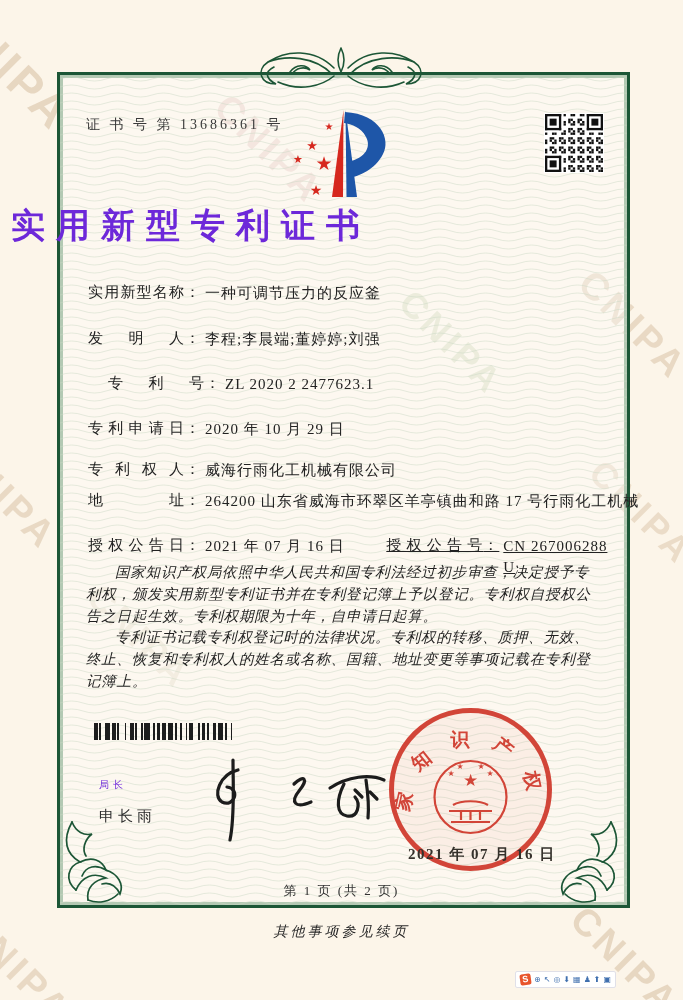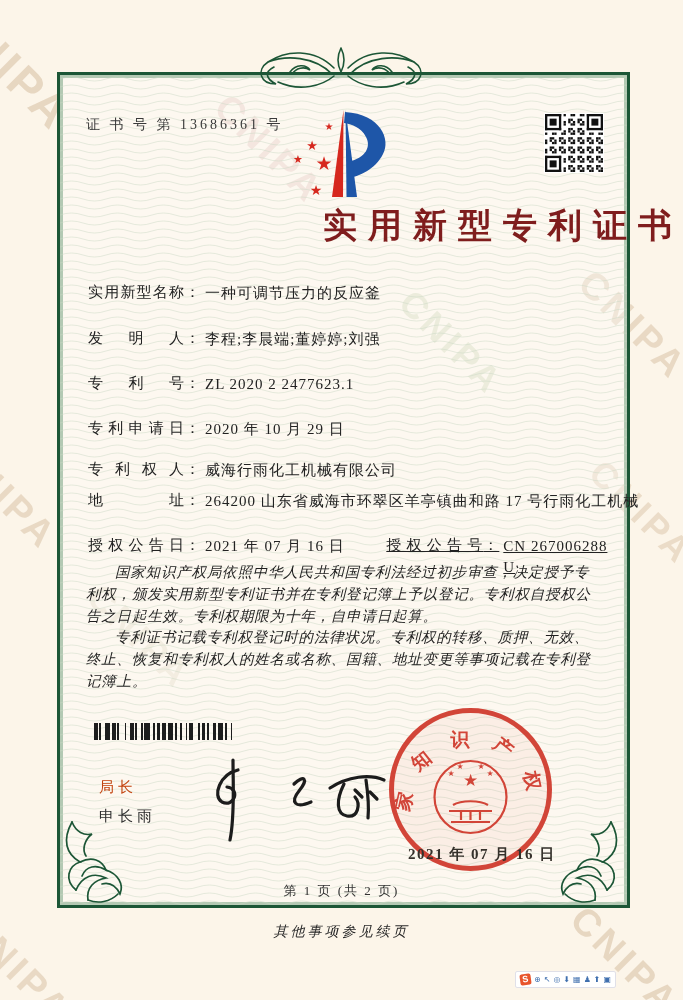--- a/index.html
+++ b/index.html
@@ -40,42 +40,42 @@
   .ornament{position:absolute;z-index:4;}
 
   .cert-number{
     position:absolute;left:86px;top:116px;
     font-size:14px;letter-spacing:3px;color:#3a3a3a;
   }
   .logo{position:absolute;left:287px;top:100px;}
   .qr{position:absolute;left:544px;top:113px;width:58px;height:58px;background:#fff;padding:1px;}
   .title{
     position:absolute;left:0;top:203px;width:683px;
-    text-align:right;font-size:34px;font-weight:bold;
-    letter-spacing:11px;text-indent:11px;color:#7f1d1d;
+    text-align:left;font-size:34px;font-weight:bold;
+    letter-spacing:11px;text-indent:11px;color:#6d28d9;
   }
   .row{position:absolute;left:88px;display:flex;align-items:flex-start;font-size:15px;letter-spacing:1px;color:#222;}
   .flabel{
     display:inline-block;width:97px;flex:0 0 97px;
     text-align:justify;text-align-last:justify;
   }
   .colon{flex:0 0 auto;}
   .fvalue{margin-left:4px;line-height:21px;}
   .addr-value{width:445px;}
   .pair2{margin-left:14px;display:flex;text-decoration:underline;}
   .pair1-value{width:168px;}
   .body-text{
     position:absolute;left:86px;top:562px;width:514px;
     font-size:14.5px;line-height:21.8px;font-style:italic;
     letter-spacing:0.8px;color:#1f1f1f;
   }
   .body-text p{margin:0;text-indent:2em;}
   .barcode{position:absolute;left:94px;top:723px;height:17px;display:flex;align-items:stretch;}
   .barcode div{height:17px;}
-  .signer-title{position:absolute;left:99px;top:778px;font-size:15px;letter-spacing:4px;color:#c2410c;}
+  .signer-title{position:absolute;left:99px;top:778px;font-size:10px;letter-spacing:4px;color:#6d28d9;}
   .signer-name{position:absolute;left:99px;top:807px;font-size:15px;letter-spacing:4px;color:#2d2d2d;}
   .signature{position:absolute;left:198px;top:754px;}
   .seal{position:absolute;left:383px;top:702px;mix-blend-mode:multiply;opacity:.93;}
   .seal-date{
     position:absolute;left:408px;top:845px;z-index:5;
     font-size:15px;font-weight:600;letter-spacing:1.5px;color:#35312b;
   }
   .page-number{position:absolute;left:0;top:882px;width:683px;text-align:center;font-size:13px;letter-spacing:2px;color:#333;}
   .footer-note{
     position:absolute;left:0;top:923px;width:683px;text-align:center;
@@ -369,21 +369,21 @@
     <div class="row" style="top:283px;">
       <span class="flabel">实用新型名称</span>
         <span class="colon">：</span>
       <span class="fvalue">一种可调节压力的反应釜</span>
     </div>
     <div class="row" style="top:329px;">
       <span class="flabel">发明人</span>
         <span class="colon">：</span>
       <span class="fvalue">李程;李晨端;董婷婷;刘强</span>
     </div>
-    <div class="row" style="top:374px;">
+    <div class="row" style="top:374px;margin-left:20px;">
       <span class="flabel">专利号</span>
         <span class="colon">：</span>
       <span class="fvalue">ZL 2020 2 2477623.1</span>
     </div>
     <div class="row" style="top:419px;">
       <span class="flabel">专利申请日</span>
         <span class="colon">：</span>
       <span class="fvalue">2020 年 10 月 29 日</span>
     </div>
     <div class="row" style="top:442px;margin-top:18px;">

